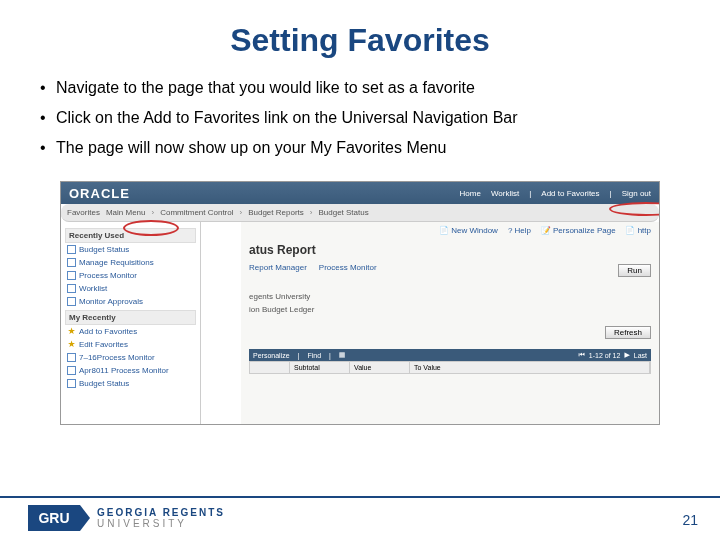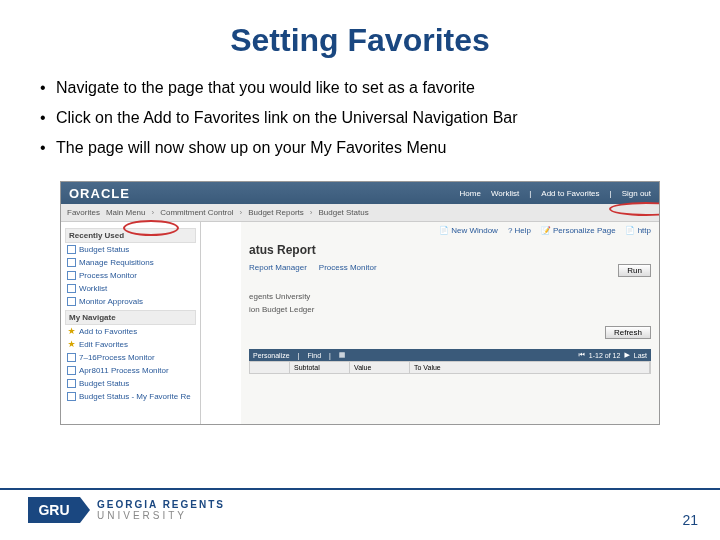--- a/index.html
+++ b/index.html
@@ -60,20 +60,21 @@
   .breadcrumb-bar {
     height: 18px;
     background: #e8e8e8;
     border-bottom: 1px solid #ccc;
     display: flex;
     align-items: center;
     padding: 0 6px;
     gap: 6px;
     font-size: 8px;
     color: #333;
+    border-radius: 8px;
   }
   .crumb { color: #555; }
   .crumb-sep { color: #888; }
   .content-row { display: flex; height: calc(100% - 40px); gap: 40px; }
   .sidebar {
     width: 140px;
     background: #fff;
     border-right: 1px solid #ccc;
     padding: 4px;
     font-size: 8px;
@@ -157,21 +158,21 @@
     position: absolute;
     border: 2px solid #c33;
     border-radius: 50%;
     background: transparent;
     pointer-events: none;
   }
   .oval-fav { top: 38px; left: 62px; width: 56px; height: 16px; }
   .oval-add { top: 20px; left: 548px; width: 74px; height: 14px; }
   .footer {
     position: absolute;
-    bottom: 8px; left: 0; right: 0;
+    bottom: 0; left: 0; right: 0;
     height: 44px;
     display: flex;
     align-items: center;
     padding: 0 28px;
   }
   .footer-line {
     position: absolute;
     top: 0; left: 0; right: 0;
     height: 2px;
     background: #1a4780;
@@ -255,44 +256,40 @@
         </div>
       <div class="side-item">
           <span class="doc-icon"></span>
           <span>Worklist</span>
         </div>
       <div class="side-item">
           <span class="doc-icon"></span>
           <span>Monitor Approvals</span>
         </div>
 
-      <div class="side-section">My Navigate</div>
+      <div class="side-section">My Recently</div>
       <div class="side-item">
           <span class="star-icon">★</span>
           <span>Add to Favorites</span>
         </div>
       <div class="side-item">
           <span class="star-icon">★</span>
           <span>Edit Favorites</span>
         </div>
       <div class="side-item">
           <span class="doc-icon"></span>
           <span>7–16Process Monitor</span>
         </div>
       <div class="side-item">
           <span class="doc-icon"></span>
           <span>Apr8011 Process Monitor</span>
         </div>
       <div class="side-item">
           <span class="doc-icon"></span>
           <span>Budget Status</span>
-        </div>
-      <div class="side-item">
-          <span class="doc-icon"></span>
-          <span>Budget Status - My Favorite Re</span>
         </div>
     </div>
 
     <div class="main-panel">
       <div class="util-row">
         <span>📄 <span>New Window</span></span>
         <span>? Help</span>
         <span>📝 <span>Personalize Page</span></span>
         <span>📄 <span>http</span></span>
       </div>

